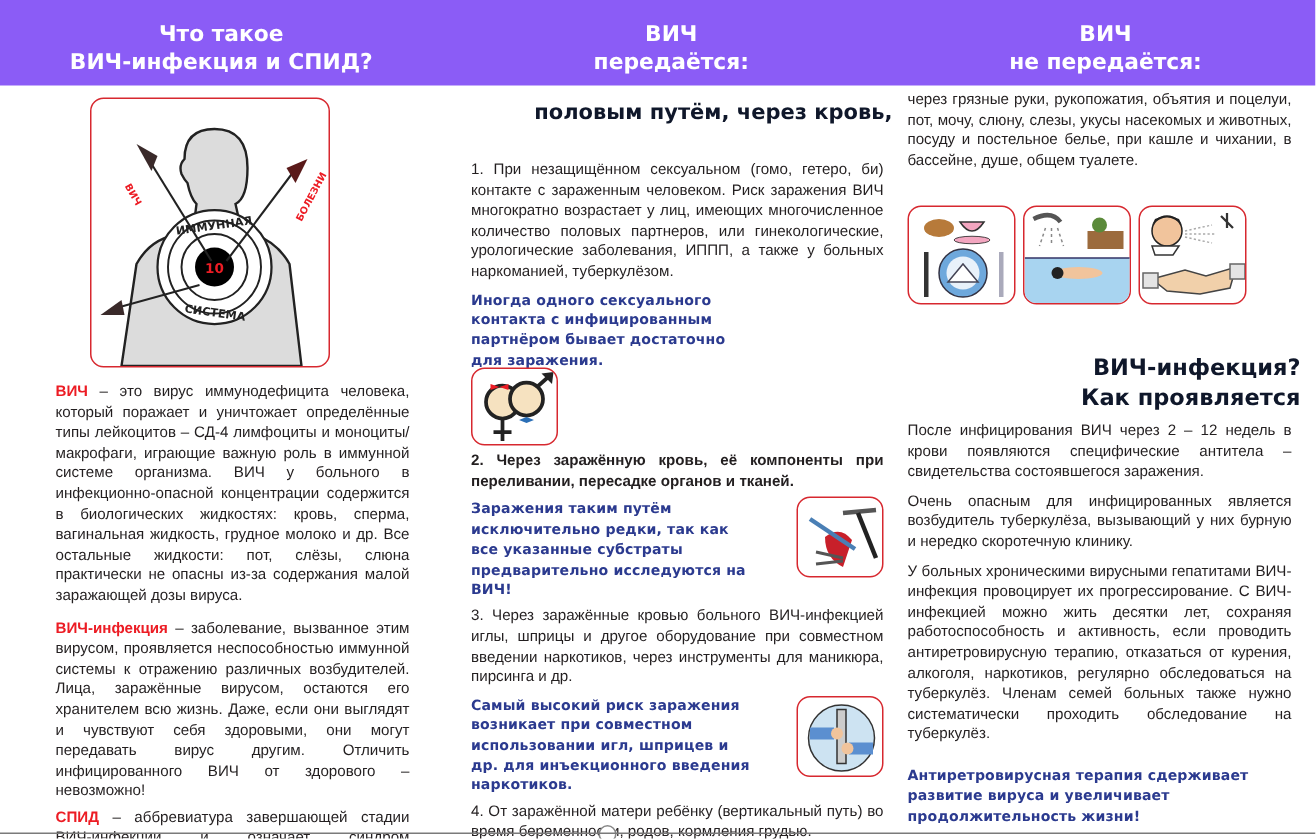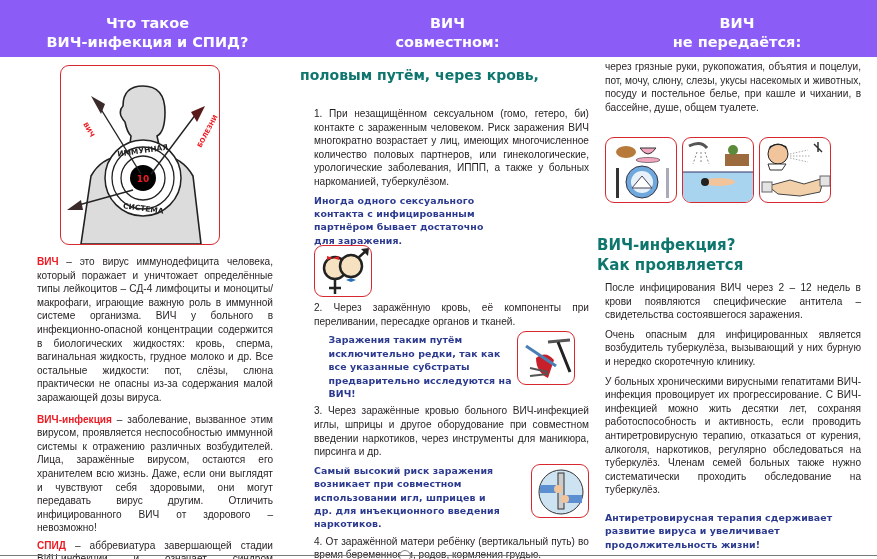--- a/index.html
+++ b/index.html
@@ -11,33 +11,33 @@
   .col { position: absolute; top: 57px; bottom: 0; }
   .col1 { left: 0; width: 295px; }
   .col2 { left: 300px; width: 295px; }
   .col3 { left: 597px; width: 280px; }
   .p { font-size: 10.1px; line-height: 13.6px; text-align: justify; hyphens: manual; }
   .red { color: #ec1c24; font-weight: bold; }
   .blue { color: #2b3a8f; font-weight: bold; font-family: "DejaVu Sans", sans-serif; font-size: 9.4px; line-height: 13.4px; letter-spacing: 0.1px; }
   .bottom-line { position: absolute; left: 0; right: 0; bottom: 3px; height: 1px; background: #7a7a7a; }
   .fold-circle { position: absolute; left: 256px; bottom: -3px; width: 12px; height: 12px; border: 1.5px solid #888; border-radius: 50%; background: #fff; }
   .picframe { border: 1.6px solid #d7282f; border-radius: 9px; background: #fff; overflow: hidden; }
-  .subtitle { color: #0f766e; font-family: "DejaVu Sans", sans-serif; font-weight: bold; text-align: left; font-size: 14px; line-height: 18.5px; }
+  .subtitle { color: #0f172a; font-family: "DejaVu Sans", sans-serif; font-weight: bold; text-align: right; font-size: 14px; line-height: 18.5px; }
 </style>
 </head>
 <body>
 
 <div class="header">
   <div class="htitle" style="left:0;width:295px;">
     <span>Что такое</span>
     <span>ВИЧ-инфекция и СПИД?</span>
   </div>
   <div class="htitle" style="left:300px;width:295px;">
     <span>ВИЧ</span>
-    <span>совместном:</span>
+    <span>передаётся:</span>
   </div>
   <div class="htitle" style="left:597px;width:280px;">
     <span>ВИЧ</span>
     <span>не передаётся:</span>
   </div>
 </div>
 
 <div class="col col1">
   <div class="picframe" style="position:absolute;left:60px;top:8px;width:160px;height:180px;">
     <svg width="160" height="180" viewBox="0 0 160 180">
@@ -92,22 +92,22 @@
           <line x1="14" y1="42" x2="26" y2="42" stroke="#222" stroke-width="2.5"></line>
           <circle cx="36" cy="20" r="11" fill="#f6e2c0" stroke="#222" stroke-width="2.5"></circle>
           <line x1="43" y1="12" x2="52" y2="4" stroke="#222" stroke-width="2.5"></line>
           <polygon points="46,3 54,2 53,10" fill="#222"></polygon>
           <path d="M12 10 L18 12 L12 14 Z M24 10 L18 12 L24 14 Z" fill="#ec1c24"></path>
           <path d="M31 34 L36 32 L41 34 L36 36 Z" fill="#2b6fb6"></path>
         </svg>
       </div>
     </div>
 
-    <p class="p" style="margin-bottom:5px;">2. Через заражённую кровь, её компоненты при переливании, пересадке органов и тканей.</p>
-    <div style="display:flex;justify-content:center;margin-bottom:4px;">
+    <p class="p" style="margin-bottom:5px;font-weight:bold;">2. Через заражённую кровь, её компоненты при переливании, пересадке органов и тканей.</p>
+    <div style="display:flex;justify-content:space-between;margin-bottom:4px;">
       <p class="blue" style="width:188px;">Заражения таким путём исключительно редки, так как все указанные субстраты предварительно исследуются на ВИЧ!</p>
       <div class="picframe" style="width:58px;height:54px;margin-top:-2px;">
         <svg width="58" height="54" viewBox="0 0 58 54">
           <path d="M18 26 Q28 18 36 28 L30 46 Q18 40 18 26 Z" fill="#c8202a"></path>
           <line x1="8" y1="14" x2="38" y2="34" stroke="#4a7fb5" stroke-width="3"></line>
           <line x1="30" y1="10" x2="52" y2="8" stroke="#555" stroke-width="3"></line>
           <line x1="40" y1="10" x2="52" y2="40" stroke="#222" stroke-width="3"></line>
           <path d="M12 36 L30 40 M12 44 L30 42" stroke="#555" stroke-width="2"></path>
         </svg>
       </div>

